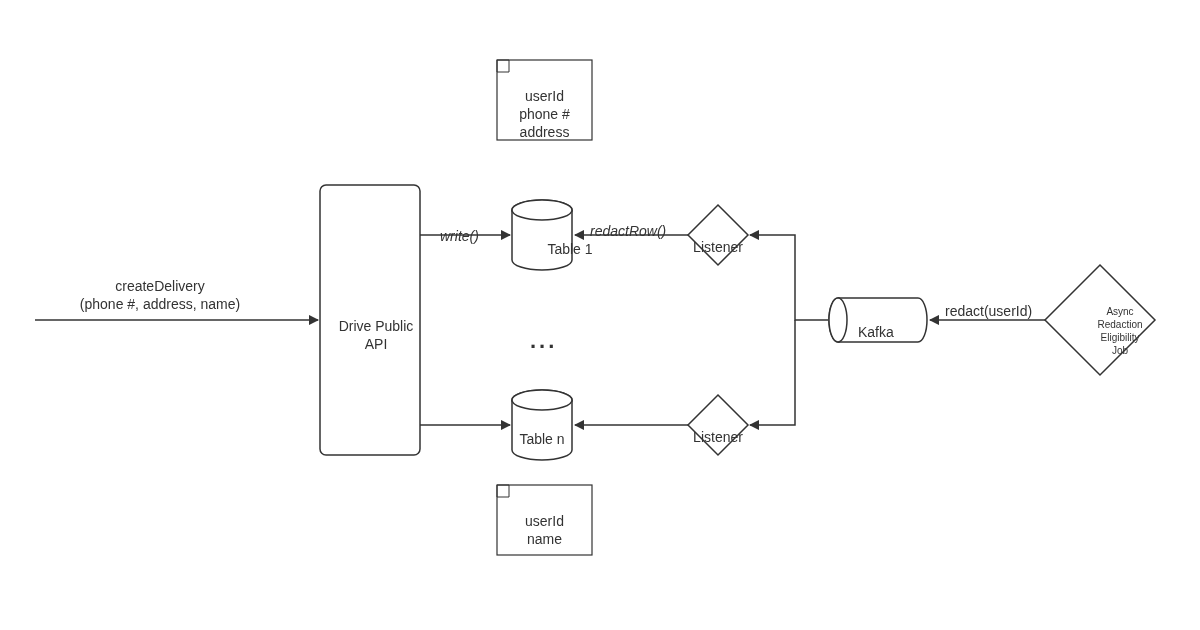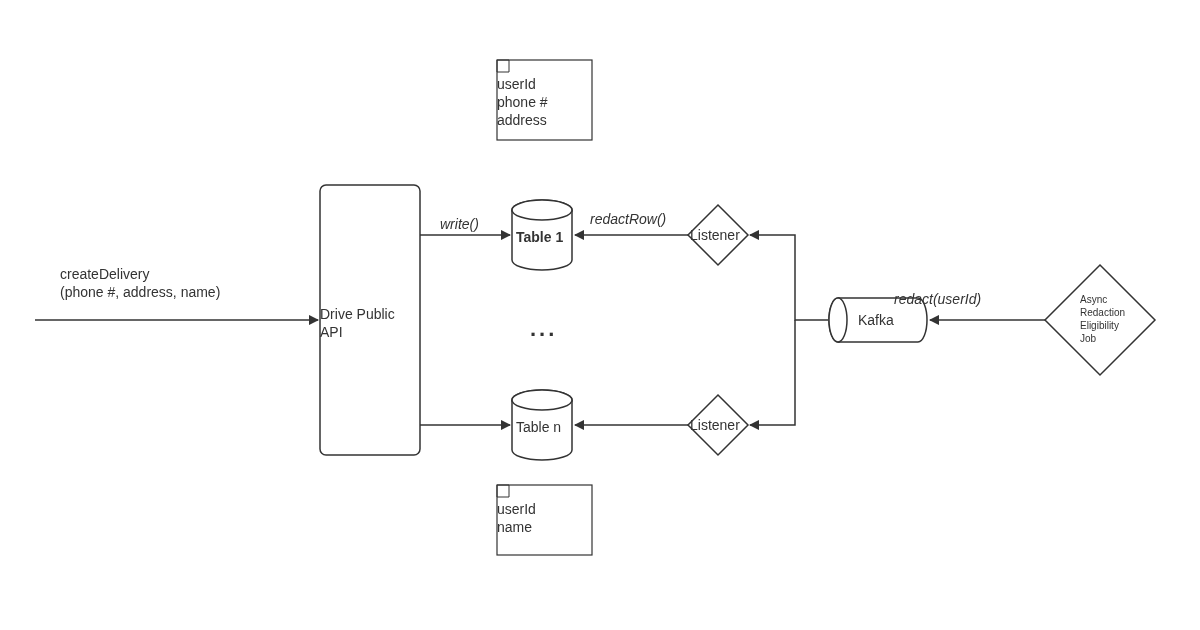--- a/index.html
+++ b/index.html
@@ -8,22 +8,24 @@
     width: 1200px;
     height: 630px;
     background: #ffffff;
     font-family: Arial, Helvetica, sans-serif;
     font-size: 14px;
     color: #333;
     position: relative;
   }
   .label {
     position: absolute;
+    text-align: center;
     line-height: 1.3;
     white-space: pre;
+    margin-top: 12px;
   }
   svg {
     position: absolute;
     top: 0;
     left: 0;
   }
 </style>
 </head>
 <body>
 
@@ -92,23 +94,23 @@
   <line x1="1045" y1="320" x2="930" y2="320" stroke="#333" stroke-width="1.5" marker-end="url(#arrow)"></line>
 </svg>
 
 <div class="label" style="left:60px; top:265px; width:200px;">createDelivery
 (phone #, address, name)</div>
 <div class="label" style="left:320px; top:305px; width:112px;">Drive Public
 API</div>
 
 <div class="label" style="left:440px; top:215px;font-style:italic;">write()</div>
 <div class="label" style="left:590px; top:210px;font-style:italic;">redactRow()</div>
-<div class="label" style="left:894px; top:290px;font-style:italic;">redact(userId)</div>
+<div class="label" style="left:945px; top:290px;">redact(userId)</div>
 
-<div class="label" style="left:516px; top:228px; width:52px;font-weight:bold;">Table 1</div>
+<div class="label" style="left:544px; top:228px; width:52px;">Table 1</div>
 <div class="label" style="left:516px; top:418px; width:52px;">Table n</div>
 <div class="label" style="left:530px; top:315px; font-size:22px; font-weight:bold; letter-spacing:3px;">...</div>
 
 <div class="label" style="left:497px; top:75px; width:95px;">userId
 phone #
 address</div>
 <div class="label" style="left:497px; top:500px; width:95px;">userId
 name</div>
 
 <div class="label" style="left:690px; top:226px; width:56px;">Listener</div>

